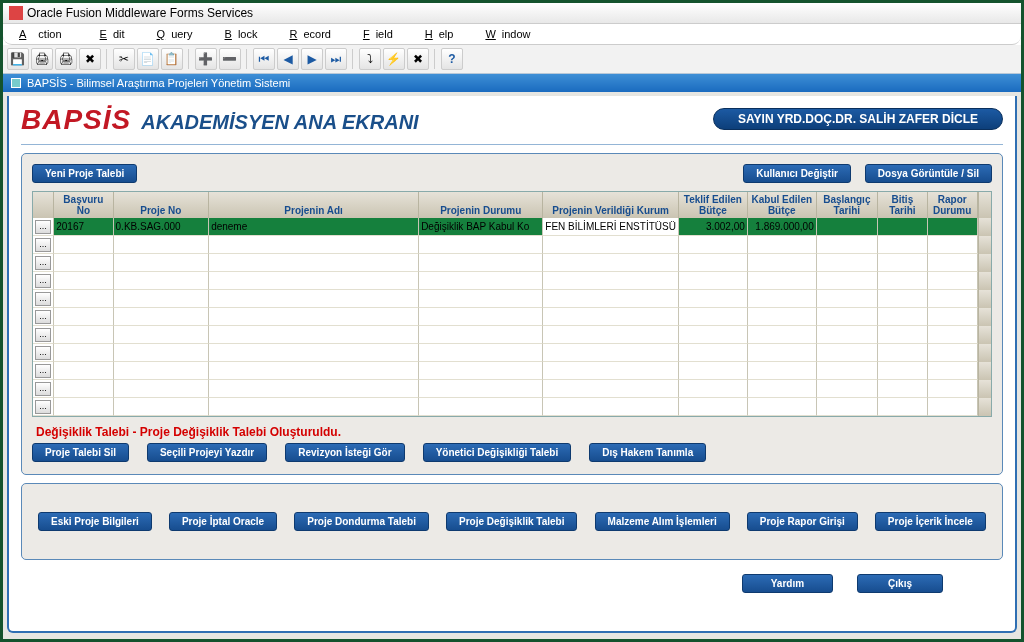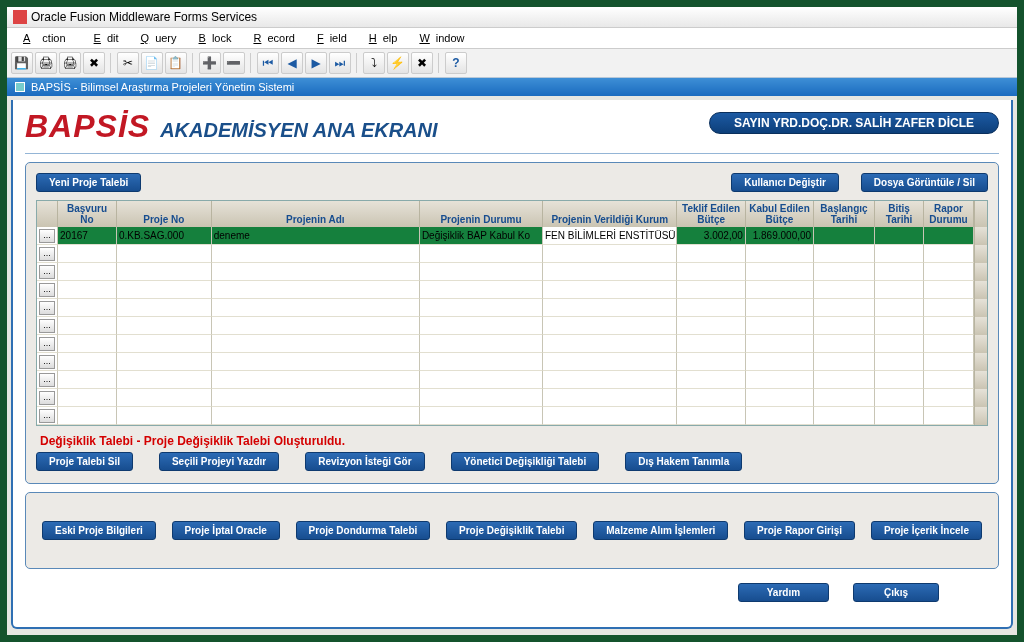--- a/index.html
+++ b/index.html
@@ -1,51 +1,51 @@
 <!DOCTYPE html>
 <html><head>
 <meta charset="utf-8">
 <style>
 * { box-sizing: border-box; margin: 0; padding: 0; font-family: Tahoma, Arial, sans-serif; }
 body { background: #f4f4f4; font-size: 11px; }
-.window-frame { width: 1024px; height: 642px; background: #fff; display: flex; flex-direction: column; border: 7px solid #14532d; }
+.window-frame { width: 1024px; height: 642px; background: #fff; display: flex; flex-direction: column; border: 3px solid #14532d; }
 .titlebar { background: linear-gradient(#fff,#e8e8e8); border-bottom: 1px solid #ccc; padding: 3px 6px; font-size: 12px; display: flex; align-items: center; gap: 4px; }
 .titlebar .app-icon { width: 14px; height: 14px; background: #d44; display:inline-block; }
-.menubar { padding: 2px 4px; border-bottom: 1px solid #ccc; display: flex; gap: 4px; }
+.menubar { padding: 2px 4px; border-bottom: 1px solid #ccc; display: flex; gap: 14px; border-radius: 9px; }
 .menubar span { padding: 2px 6px; cursor: default; }
 .menu-u { text-decoration: underline; }
 .toolbar { padding: 3px 4px; border-bottom: 1px solid #b8c8d8; display: flex; align-items: center; gap: 2px; background: #f2f2f2; }
 .tbtn { width: 22px; height: 22px; border: 1px solid #ccc; background: linear-gradient(#fff,#e4e4e4); border-radius: 2px; display:flex; align-items:center; justify-content:center; font-size:12px; }
 .tsep { width: 2px; height: 20px; border-left: 1px solid #ccc; margin: 0 3px; }
 .subwindow-bar { background: linear-gradient(#3e8fd6,#1a6bbf); color:#fff; font-size:11px; padding: 3px 8px; display:flex; align-items:center; gap:6px; }
 .sub-icon { width:10px; height:10px; background:#7cc; border:1px solid #fff; }
 .content-outer { flex:1; background: #e6e6e2; padding: 4px 4px 6px 4px; display:flex; flex-direction:column; }
 .content { background:#fff; border: 2px solid #2f6fb3; border-top:none; border-radius: 0 0 6px 6px; padding: 8px 12px 10px; flex:1; display:flex; flex-direction:column; gap:8px; }
 .header-row { display:flex; align-items:flex-start; justify-content:space-between; }
-.brand { color:#c21824; font-size:32px; font-weight:bold; font-style:italic; letter-spacing:1px; }
+.brand { color:#c21824; font-size:28px; font-weight:bold; font-style:italic; letter-spacing:1px; }
 .page-title { color:#1a4f8a; font-size:20px; font-weight:bold; font-style:italic; margin-left:10px; }
 .user-pill { background: linear-gradient(#1c5aa3,#0d3f7a); color:#fff; font-size:12px; font-weight:bold; padding:3px 24px; border-radius: 11px; border:1px solid #0a2f5c; white-space:nowrap; align-self:flex-start; margin-top:4px; }
 .ribbon-sep { height:1px; background:#94b5d6; }
 .panel { border:1px solid #5a89b8; border-radius:5px; padding:10px 10px 12px; background:#eceae6; }
 .topbtns { display:flex; align-items:center; margin-bottom:8px; }
 .topbtns .spacer { flex:1; }
 .blue-btn { background: linear-gradient(#2c6bb5,#174d8f); color:#fff; border:1px solid #0e3a6f; border-radius:3px; font-size:10px; font-weight:bold; padding:3px 12px; cursor:pointer; white-space:nowrap; }
 .tbl-wrap { background:#fff; border:1px solid #8aa; }
 .tbl-head, .tbl-row { display:flex; align-items:stretch; }
 .tbl-head .hcell { background: linear-gradient(#e6e2d8,#cac4b2); color:#174d8f; font-size:10px; font-weight:bold; text-align:center; padding:2px 2px; border-right:1px solid #b8b4a0; display:flex; align-items:flex-end; justify-content:center; line-height:1.1; }
 .tbl-row .rc { border-right:1px solid #c8c5b5; border-bottom:1px solid #e2dfd0; padding:0 2px; height:18px; font-size:10px; display:flex; align-items:center; overflow:hidden; white-space:nowrap; }
 .rc.btn-cell { display:flex; align-items:center; justify-content:center; }
 .mini-btn { width:16px; height:14px; background: linear-gradient(#fff,#dcdcdc); border:1px solid #999; font-size:9px; line-height:1; }
 .rc.sel { background:#15803d; }
 .w-bno{width:62px}.w-pno{width:100px}.w-padi{width:220px}.w-dur{width:130px}.w-kur{width:142px}.w-tek{width:72px}.w-kab{width:72px}.w-bas{width:64px}.w-bit{width:52px}.w-rap{width:52px}
 .hw-bno{width:62px}.hw-pno{width:100px}.hw-padi{width:220px}.hw-dur{width:130px}.hw-kur{width:142px}.hw-tek{width:72px}.hw-kab{width:72px}.hw-bas{width:64px}.hw-bit{width:52px}.hw-rap{width:52px}
 .hw-first{width:22px}
 .tbl-scroll{width:14px;background:linear-gradient(#e6e2d8,#cac4b2);border-left:1px solid #b8b4a0}
 .status-msg { color:#d40000; font-size:12px; font-weight:bold; margin:8px 4px 4px; }
-.btnrow { display:flex; gap:26px; margin-top:4px; }
+.btnrow { display:flex; gap:18px; margin-top:4px; }
 .panel2 { border:1px solid #5a89b8; border-radius:5px; padding:28px 16px; background:#eceae6; display:flex; justify-content: space-between; gap: 12px; }
 .footer-btns { display:flex; gap:24px; justify-content:flex-end; padding: 6px 60px 0 0;}
 .rc.num{justify-content:flex-end}
 </style>
 </head>
 <body>
 
 <div class="window-frame">
 
   <div class="titlebar">
@@ -103,21 +103,21 @@
           <span class="page-title">AKADEMİSYEN ANA EKRANI</span>
         </div>
         <div class="user-pill">SAYIN YRD.DOÇ.DR. SALİH ZAFER DİCLE</div>
       </div>
       <div class="ribbon-sep"></div>
 
       <div class="panel">
         <div class="topbtns">
           <button class="blue-btn">Yeni Proje Talebi</button>
           <div class="spacer"></div>
-          <button class="blue-btn" style="margin-right:22px">Kullanıcı Değiştir</button>
+          <button class="blue-btn" style="margin-right:14px">Kullanıcı Değiştir</button>
           <button class="blue-btn">Dosya Görüntüle / Sil</button>
         </div>
 
         <div class="tbl-wrap">
           <div class="tbl-head">
             <div class="hcell hw-first"></div>
             <div class="hcell hw-bno">Başvuru No</div>
             <div class="hcell hw-pno">Proje No</div>
             <div class="hcell hw-padi">Projenin Adı</div>
             <div class="hcell hw-dur">Projenin Durumu</div>

